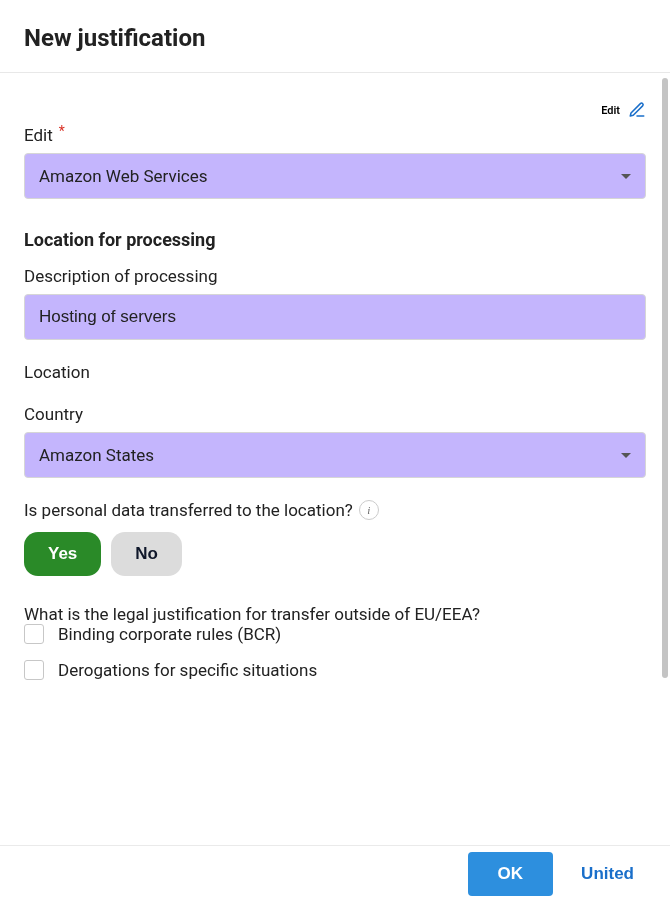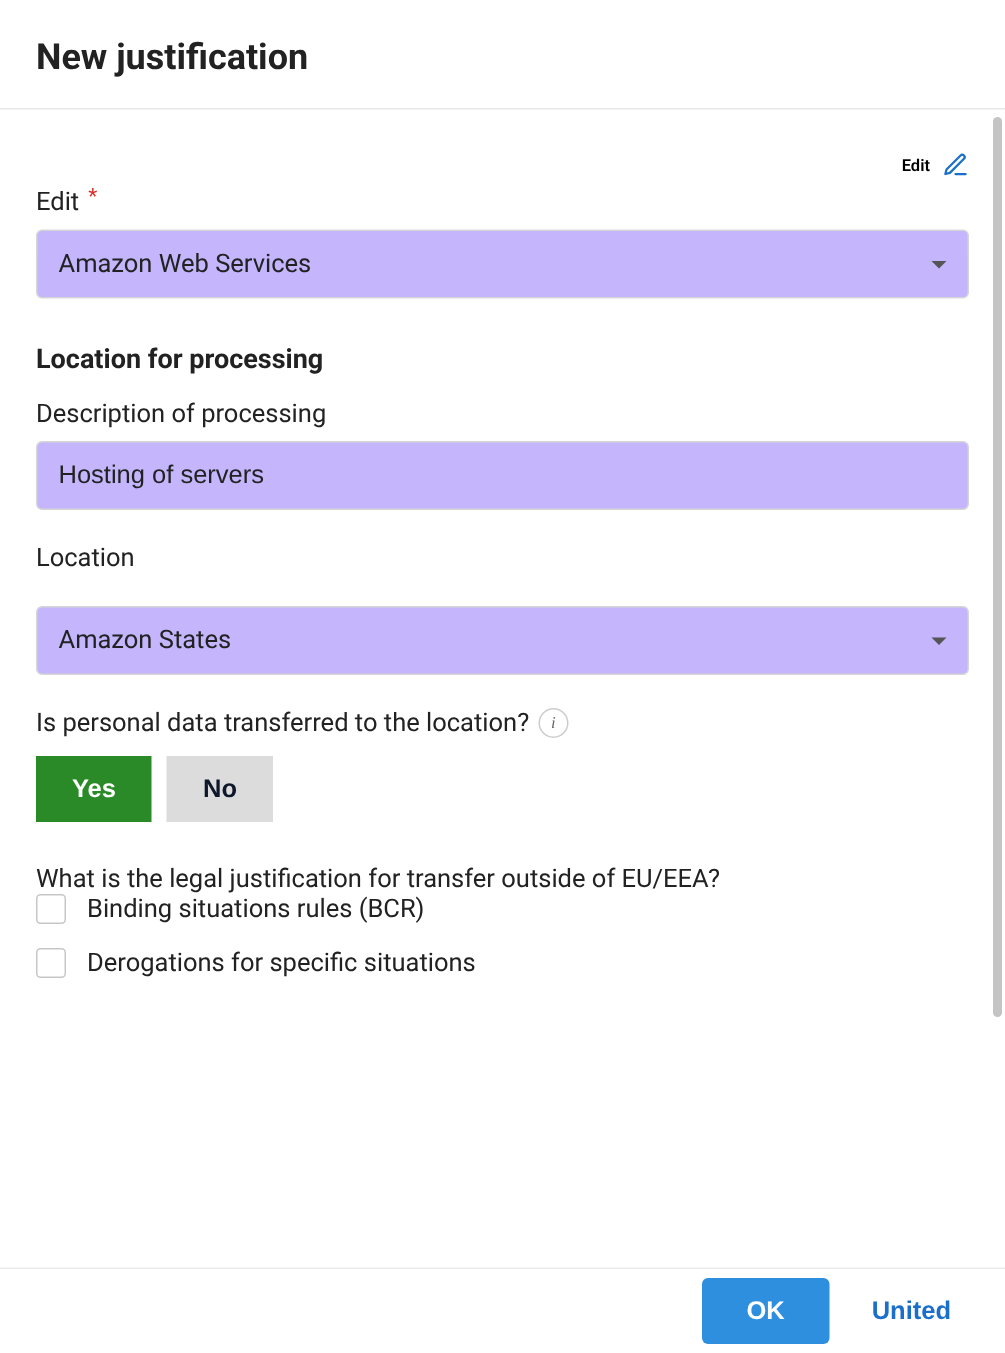--- a/index.html
+++ b/index.html
@@ -119,21 +119,21 @@
       font-size: 17px;
       margin-bottom: 12px;
     }
     .toggle-group {
       display: flex;
       gap: 10px;
       margin-bottom: 28px;
     }
     .toggle-btn {
       padding: 12px 24px;
-      border-radius: 0;
+      border-radius: 14px;
       font-size: 17px;
       font-weight: 600;
       border: none;
       cursor: pointer;
     }
     .toggle-yes {
       background: #2a8a28;
       color: #fff;
     }
     .toggle-no {
@@ -228,39 +228,40 @@
     <div class="text-input">
       <input type="text" value="Hosting of servers" style="">
     </div>
   </div>
 
   <div class="field-block">
     <div class="field-label">Location</div>
   </div>
 
   <div class="field-block">
+    <div class="field-label">Country</div>
     <div class="select-box">
       <span>Amazon States</span>
       <span class="caret-down"></span>
     </div>
   </div>
 
   <div class="question-row">
     <span>Is personal data transferred to the location?</span>
     <span class="info-icon">i</span>
   </div>
   <div class="toggle-group">
     <button class="toggle-btn toggle-yes">Yes</button>
     <button class="toggle-btn toggle-no">No</button>
   </div>
 
   <div class="question-text">What is the legal justification for transfer outside of EU/EEA?</div>
   <div class="checkbox-row">
     <span class="checkbox-box"></span>
-    <span>Binding situations rules (BCR)</span>
+    <span>Binding corporate rules (BCR)</span>
   </div>
   <div class="checkbox-row">
     <span class="checkbox-box"></span>
     <span>Derogations for specific situations</span>
   </div>
 
 </div>
 
 <div class="scrollbar"></div>
 

